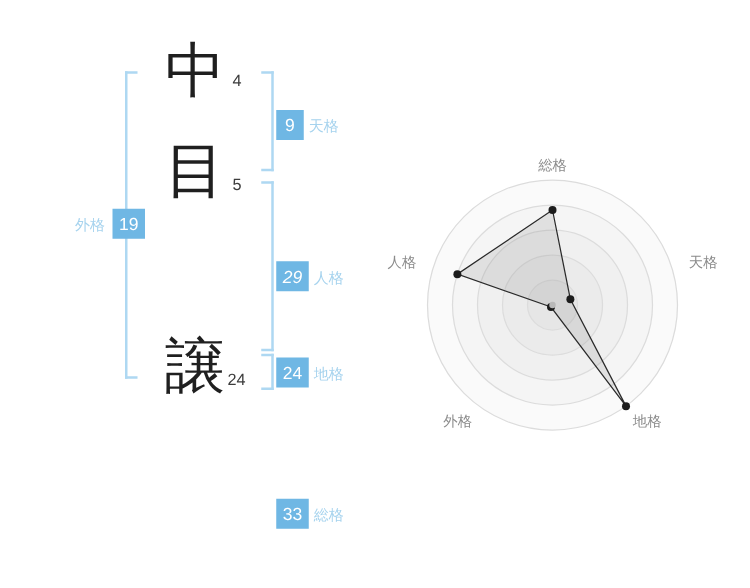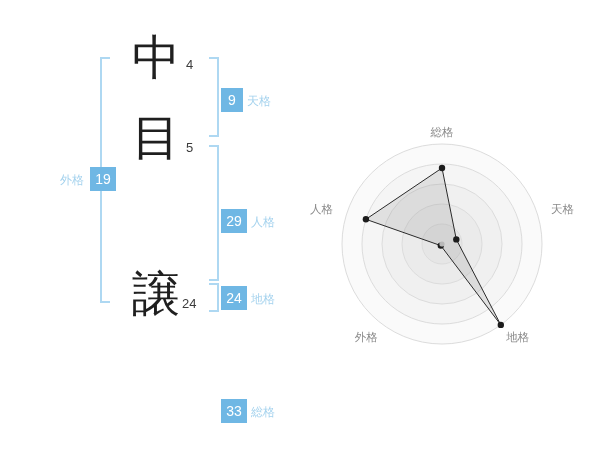--- a/index.html
+++ b/index.html
@@ -60,21 +60,21 @@
   <span class="stroke-num" style="left:186px;top:141px;">5</span>
 
   <div class="name-char" style="left:132px;top:270px;">譲</div>
   <span class="stroke-num" style="left:182px;top:297px;">24</span>
 
   <div class="bracket bracket-right" style="left:209px;top:57px;height:76px;"></div>
   <span class="kaku-box w1" style="left:221px;top:88px;">9</span>
   <span class="kaku-label" style="left:247px;top:95px;">天格</span>
 
   <div class="bracket bracket-right" style="left:209px;top:145px;height:132px;"></div>
-  <span class="kaku-box w2" style="left:221px;top:209px;">29</span>
+  <span class="kaku-box w2" style="left:221px;top:209px;font-style:italic;">29</span>
   <span class="kaku-label" style="left:251px;top:216px;">人格</span>
 
   <div class="bracket bracket-right" style="left:209px;top:283px;height:25px;"></div>
   <span class="kaku-box w2" style="left:221px;top:286px;">24</span>
   <span class="kaku-label" style="left:251px;top:293px;">地格</span>
 
   <span class="kaku-box w2" style="left:221px;top:399px;">33</span>
   <span class="kaku-label" style="left:251px;top:406px;">総格</span>
 
   <svg id="radar-svg" class="radar-svg" width="300" height="260" viewBox="0 0 300 260">

